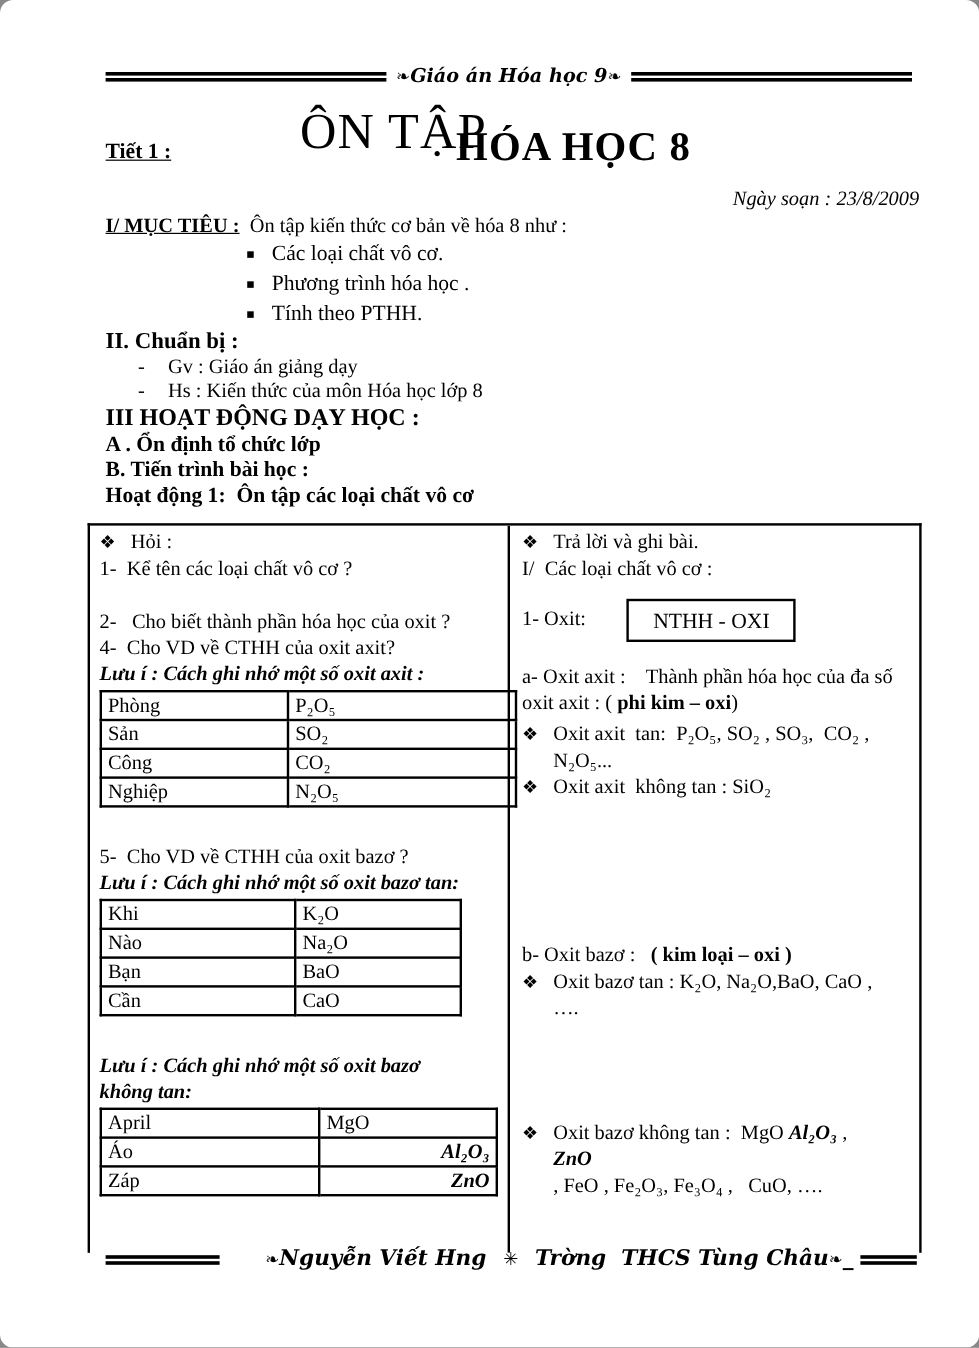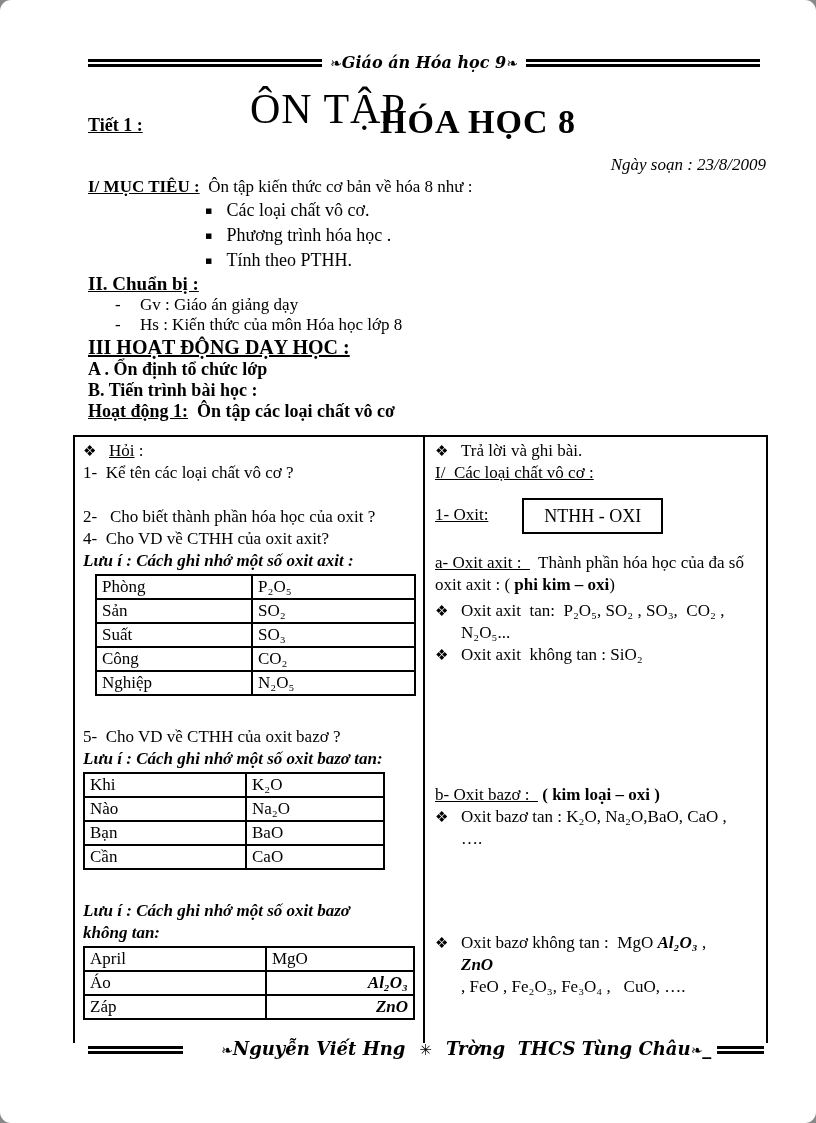--- a/index.html
+++ b/index.html
@@ -8,21 +8,21 @@
     width:816px;height:1123px;
     margin:0 auto;
     background:#fff;color:#000;
     font-family:"Liberation Serif","DejaVu Serif",serif;
     font-size:17px;line-height:22px;
     overflow:hidden;
     border-radius:11px;
   }
   .pre, .pre span{white-space:pre-wrap;}
   .b{font-weight:bold}
-  .u{text-decoration:underline}
+  .u{}
   .bi{font-weight:bold;font-style:italic}
 
   
   .hrule{display:flex;align-items:center;margin:54px 56px 0 88px;}
   .hrule .seg{flex:1;height:8px;box-sizing:border-box;border-top:3px solid #000;border-bottom:3px solid #000;}
   .hrule .htext{padding:0 8px;font-family:"DejaVu Serif",serif;font-style:italic;font-weight:bold;font-size:16px;line-height:18px;white-space:nowrap;}
   .orn{font-family:"DejaVu Sans",sans-serif;font-style:normal;font-size:14px;}
 
   
   .title-row{position:relative;margin:30px 50px 0 88px;height:50px;}
@@ -51,21 +51,21 @@
   .cl{width:350px;box-sizing:border-box;border-right:2px solid #000;padding:3px 8px 0 8px;}
   .cr{flex:1;box-sizing:border-box;padding:3px 8px 0 10px;}
 
   .mkline{position:relative;padding-left:26px;}
   .mk{position:absolute;left:0;top:0;font-family:"DejaVu Sans",sans-serif;font-size:15px;}
   .hang{position:relative;padding-left:26px;}
   .cont{padding-left:26px;}
 
   table.inner{border-collapse:collapse;margin-top:2px;}
   table.inner td{border:2px solid #000;height:19px;padding:0 5px;font-size:17px;}
-  table.t1{width:321px;margin-left:12px;} table.t1 td.c1{width:144px;}
+  table.t1{width:348px;} table.t1 td.c1{width:144px;}
   table.t2{width:302px;} table.t2 td.c1{width:150px;}
   table.t3{width:332px;} table.t3 td.c1{width:170px;}
   td.fr{text-align:right;font-weight:bold;font-style:italic;}
 
   .box{display:inline-block;border:2px solid #000;padding:5px 20px;margin-left:34px;font-size:18px;vertical-align:middle;}
 
   
   .footer{position:absolute;left:88px;right:52px;top:1038px;display:flex;align-items:center;}
   .footer .seg{height:8px;box-sizing:border-box;border-top:3px solid #000;border-bottom:3px solid #000;}
   .footer .segL{width:95px;}
@@ -120,24 +120,20 @@
         <tbody>
             <tr>
               <td class="c1">Phòng</td>
               <td>P₂O₅</td>
             </tr>
         <tr>
               <td class="c1">Sản</td>
               <td>SO₂</td>
             </tr>
         <tr>
-              <td class="c1">Suất</td>
-              <td>SO₃</td>
-            </tr>
-        <tr>
               <td class="c1">Công</td>
               <td>CO₂</td>
             </tr>
         <tr>
               <td class="c1">Nghiệp</td>
               <td>N₂O₅</td>
             </tr>
       </tbody>
         </table>
 

